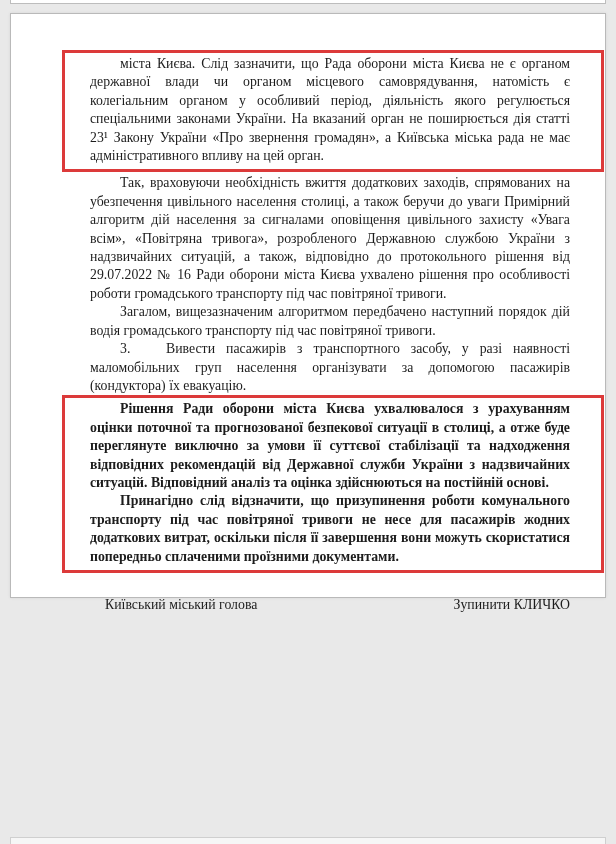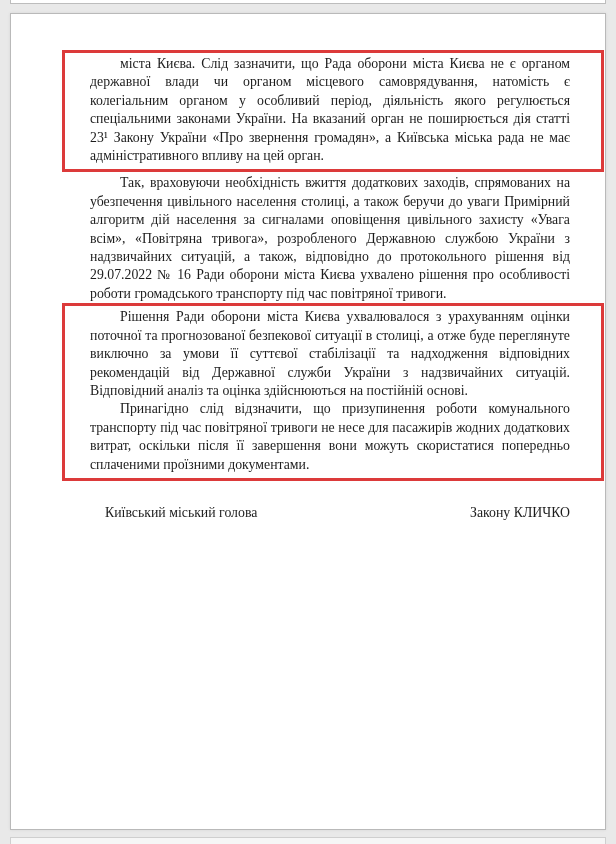--- a/index.html
+++ b/index.html
@@ -9,41 +9,41 @@
     background: #e9e9e9;
     position: relative;
     overflow: hidden;
     font-family: "Liberation Serif", "DejaVu Serif", serif;
   }
   .prev-page {
     position: absolute; left: 10px; top: 0; width: 596px; height: 4px;
     background: #ffffff; border: 1px solid #bdbdbd; border-top: none;
   }
   .page {
-    position: absolute; left: 10px; top: 13px; width: 596px; height: 817px;
+    position: absolute; left: 10px; top: 13px; width: 596px; height: 585px;
     background: #ffffff; border: 1px solid #b9b9b9;
     box-shadow: 0 0 3px rgba(0,0,0,0.08);
   }
   .next-page {
     position: absolute; left: 10px; top: 837px; width: 596px; height: 7px;
     background: #f6f6f6; border: 1px solid #cfcfcf; border-bottom: none;
   }
   .content {
     padding: 36px 35px 0 79px;
     font-size: 13.8px; line-height: 18.4px;
     color: #1c1c1c;
     text-align: justify;
   }
   .content p { margin: 0; text-indent: 30px; }
   .red-box {
     border: 3px solid var(--hl);
     margin: 0 -34px 2px -28px;
     padding: 2px 31px 4px 25px;
   }
-  .red-box-2 { margin-top: 0; margin-bottom: 16px; }
+  .red-box-2 { margin-top: 0; margin-bottom: 16px; font-weight: bold; }
   .num { display: inline-block; width: 46px; text-indent: 0; }
   .signature-row {
     margin-top: 23px;
     display: flex; justify-content: space-between; align-items: baseline;
     padding-left: 15px;
   }
   .signature-row span { text-indent: 0; }
 </style>
 </head>
 <body style="background: rgb(233, 233, 233);">
@@ -52,32 +52,34 @@
 
 <div class="page">
   <div class="content">
 
     <div class="red-box">
       <p>міста Києва. Слід зазначити, що Рада оборони міста Києва не є органом державної влади чи органом місцевого самоврядування, натомість є колегіальним органом у особливий період, діяльність якого регулюється спеціальними законами України. На вказаний орган не поширюється дія статті 23¹ Закону України «Про звернення громадян», а Київська міська рада не має адміністративного впливу на цей орган.</p>
     </div>
 
     <p>Так, враховуючи необхідність вжиття додаткових заходів, спрямованих на убезпечення цивільного населення столиці, а також беручи до уваги Примірний алгоритм дій населення за сигналами оповіщення цивільного захисту «Увага всім», «Повітряна тривога», розробленого Державною службою України з надзвичайних ситуацій, а також, відповідно до протокольного рішення від 29.07.2022 № 16 Ради оборони міста Києва ухвалено рішення про особливості роботи громадського транспорту під час повітряної тривоги.</p>
 
+    <p>Загалом, вищезазначеним алгоритмом передбачено наступний порядок дій водія громадського транспорту під час повітряної тривоги.</p>
 
 
 
+    <p><span class="num">3.</span><span>Вивести пасажирів з транспортного засобу, у разі наявності маломобільних груп населення організувати за допомогою пасажирів (кондуктора) їх евакуацію.</span></p>
 
 
 
     <div class="red-box red-box-2">
       <p>Рішення Ради оборони міста Києва ухвалювалося з урахуванням оцінки поточної та прогнозованої безпекової ситуації в столиці, а отже буде переглянуте виключно за умови її суттєвої стабілізації та надходження відповідних рекомендацій від Державної служби України з надзвичайних ситуацій. Відповідний аналіз та оцінка здійснюються на постійній основі.</p>
       <p>Принагідно слід відзначити, що призупинення роботи комунального транспорту під час повітряної тривоги не несе для пасажирів жодних додаткових витрат, оскільки після її завершення вони можуть скористатися попередньо сплаченими проїзними документами.</p>
     </div>
 
     <div class="signature-row">
       <span>Київський міський голова</span>
-      <span>Закону КЛИЧКО</span>
+      <span>Зупинити КЛИЧКО</span>
     </div>
 
   </div>
 </div>
 
 <div class="next-page"></div>
 
 </body></html>

